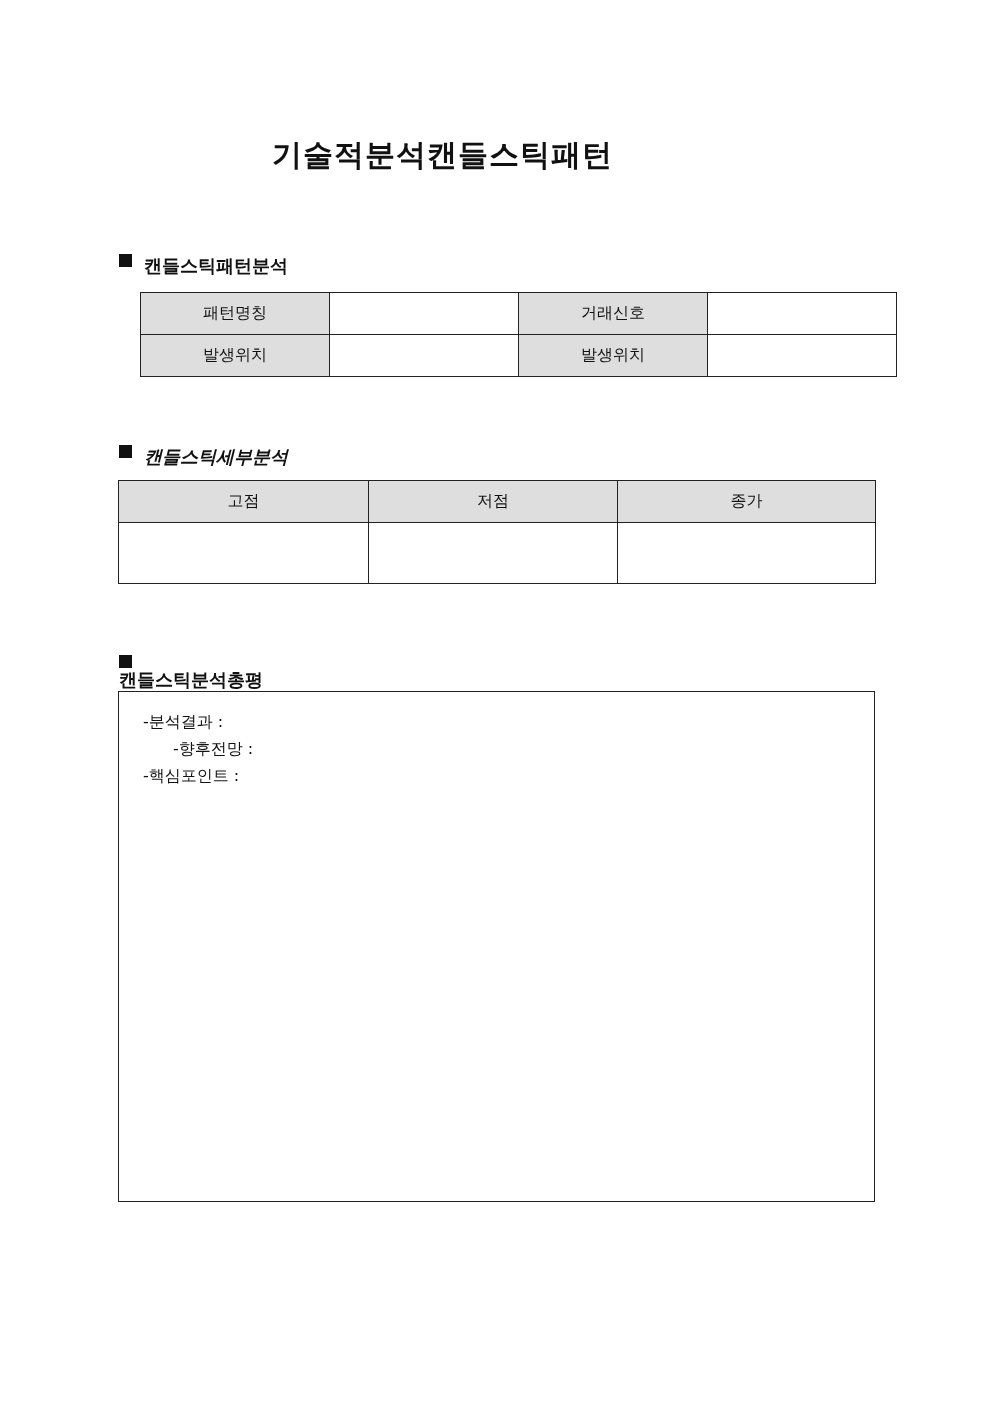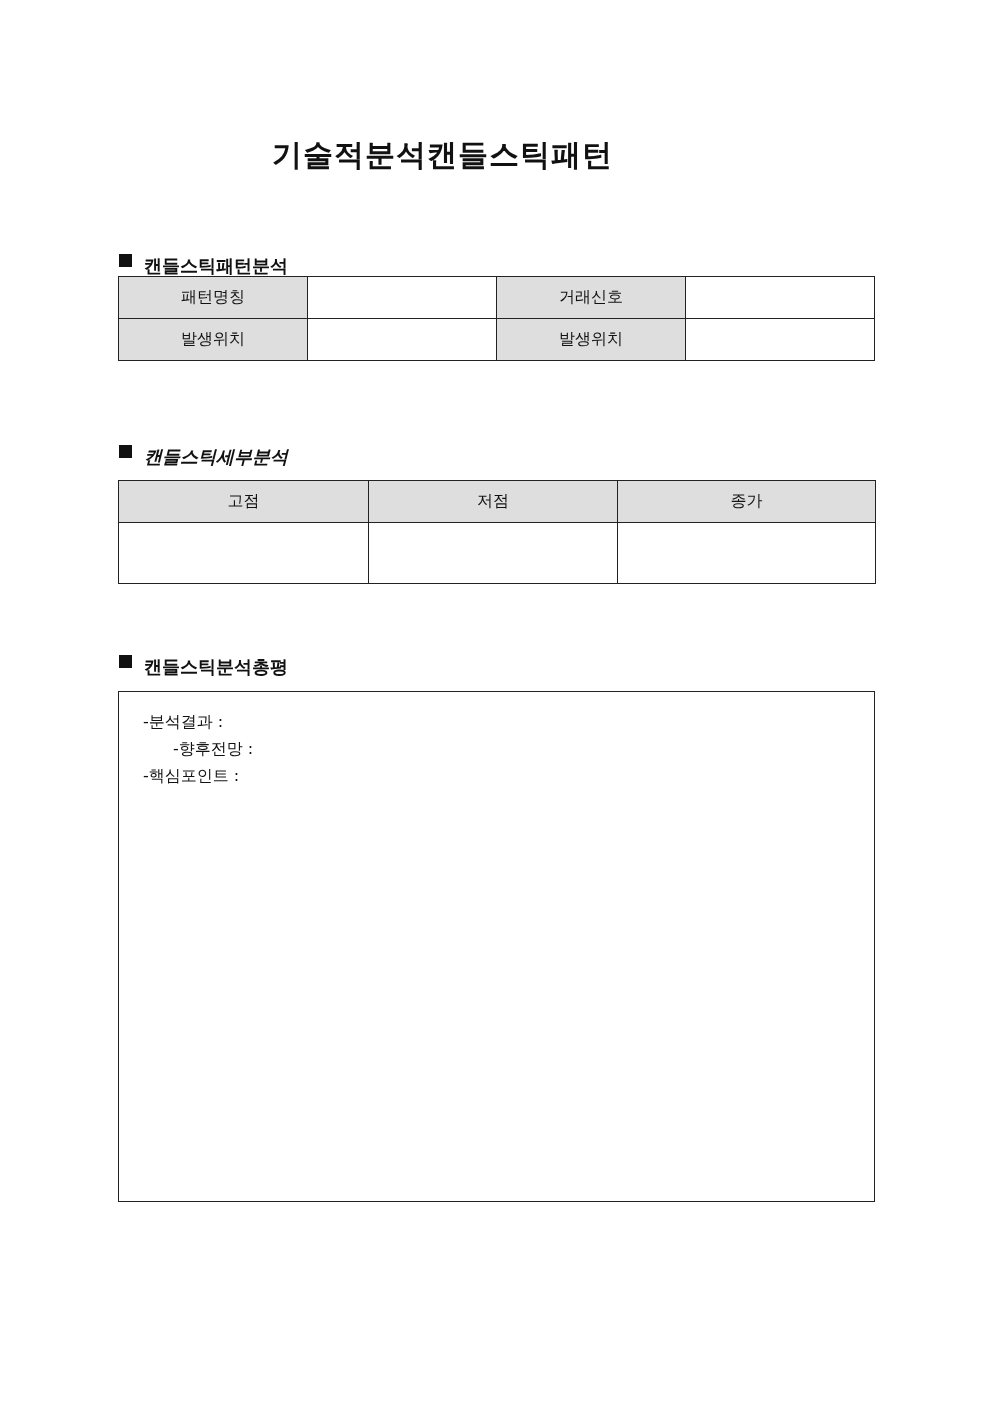--- a/index.html
+++ b/index.html
@@ -16,21 +16,21 @@
 </head>
 <body>
 
 <div class="title">기술적분석캔들스틱패턴</div>
 
 <div class="section" style="top:254px;">
   <span class="sq"></span>
   <span>캔들스틱패턴분석</span>
 </div>
 
-<table style="top:276px;">
+<table style="top:292px;margin-left:22px;">
   <tbody>
       <tr style="height:42px;">
     <td class="lbl">패턴명칭</td>
     <td></td>
     <td class="lbl">거래신호</td>
     <td></td>
   </tr>
   <tr style="height:42px;padding-left:28px;">
     <td class="lbl">발생위치</td>
     <td></td>
@@ -58,21 +58,21 @@
     <td class="lbl">종가</td>
   </tr>
   <tr style="height:61px;">
     <td></td>
     <td></td>
     <td></td>
   </tr>
 </tbody>
   </table>
 
-<div class="section" style="top:655px;">
+<div class="section" style="top:655px;flex-direction:column;">
   <span class="sq"></span>
   <span>캔들스틱분석총평</span>
 </div>
 
 <div class="box">
   <div class="line" style="top:20px;">-분석결과 :</div>
   <div class="line" style="top:47px;margin-left:30px;">-향후전망 :</div>
   <div class="line" style="top:74px;">-핵심포인트 :</div>
 </div>
 

